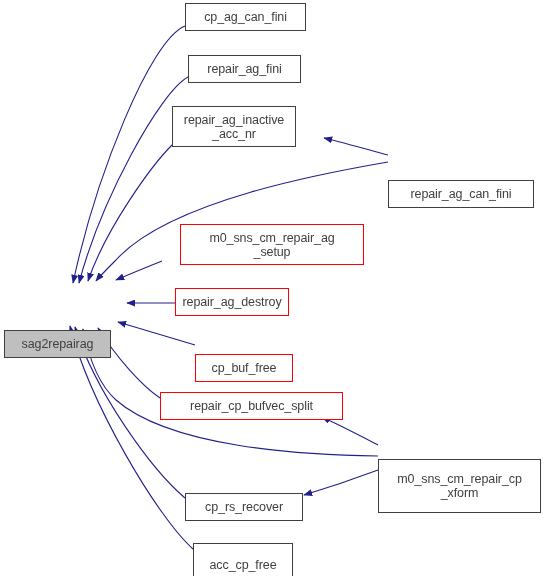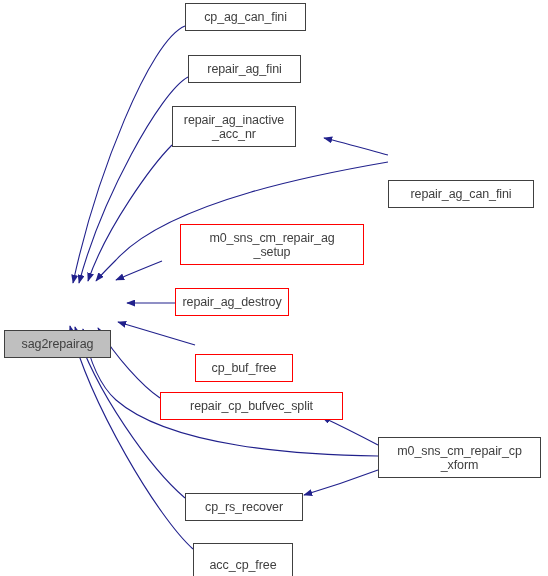--- a/index.html
+++ b/index.html
@@ -85,19 +85,19 @@
       <div class="gnode" style="left: 185px; top: 3px; width: 121px; height: 28px;">cp_ag_can_fini</div>
       <div class="gnode" style="left: 188px; top: 55px; width: 113px; height: 28px;">repair_ag_fini</div>
       <div class="gnode" style="left: 172px; top: 106px; width: 124px; height: 41px; text-align: center;">repair_ag_inactive
 _acc_nr</div>
       <div class="gnode" style="left: 388px; top: 144px; width: 146px; height: 28px; margin-top: 36px;">repair_ag_can_fini</div>
       <div class="gnode red" style="left: 180px; top: 224px; width: 184px; height: 41px;">m0_sns_cm_repair_ag
 _setup</div>
       <div class="gnode red" style="left: 175px; top: 288px; width: 114px; height: 28px;">repair_ag_destroy</div>
       <div class="gnode red" style="left: 195px; top: 354px; width: 98px; height: 28px;">cp_buf_free</div>
       <div class="gnode red" style="left: 160px; top: 392px; width: 183px; height: 28px;">repair_cp_bufvec_split</div>
-      <div class="gnode" style="left: 378px; top: 437px; width: 163px; height: 41px;">m0_sns_cm_repair_cp
+      <div class="gnode" style="left: 378px; top: 459px; width: 163px; height: 54px;">m0_sns_cm_repair_cp
 _xform</div>
       <div class="gnode" style="left: 185px; top: 493px; width: 118px; height: 28px; text-align: center;">cp_rs_recover</div>
       <div class="gnode" style="left: 193px; top: 543px; width: 100px; height: 44px;">acc_cp_free</div>
     </div>
 
 </div>
 
 </body></html>

